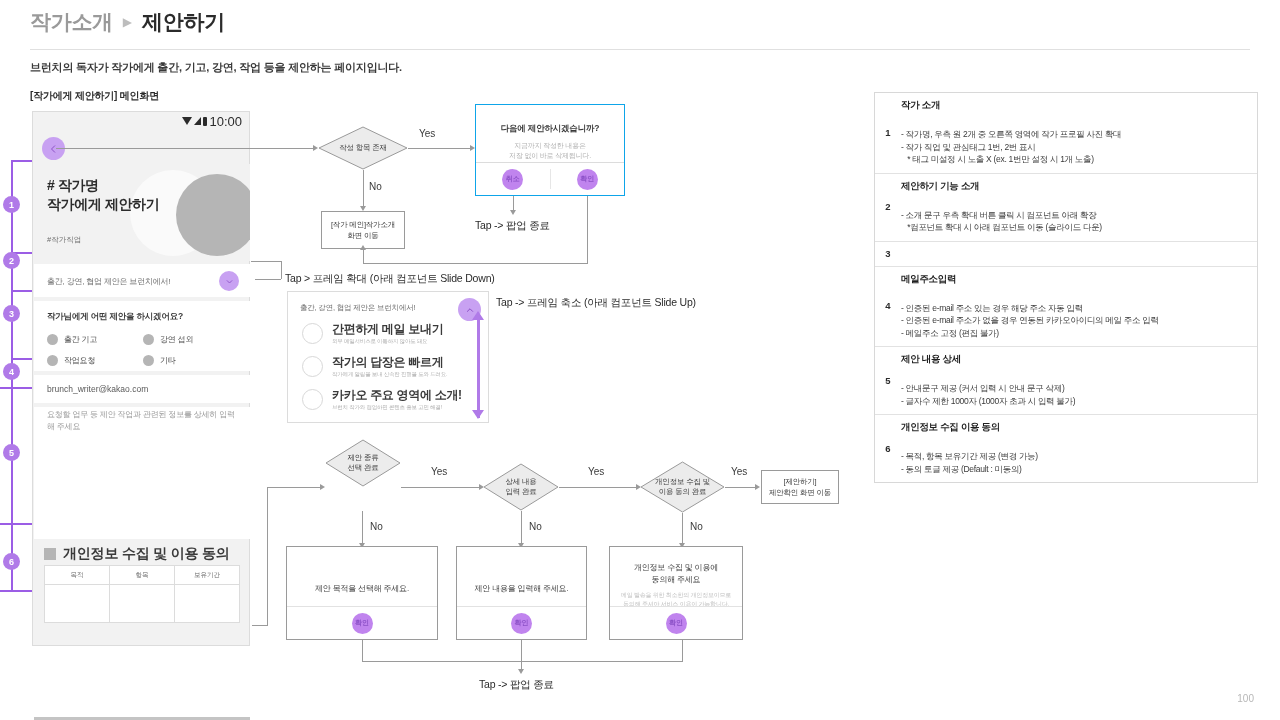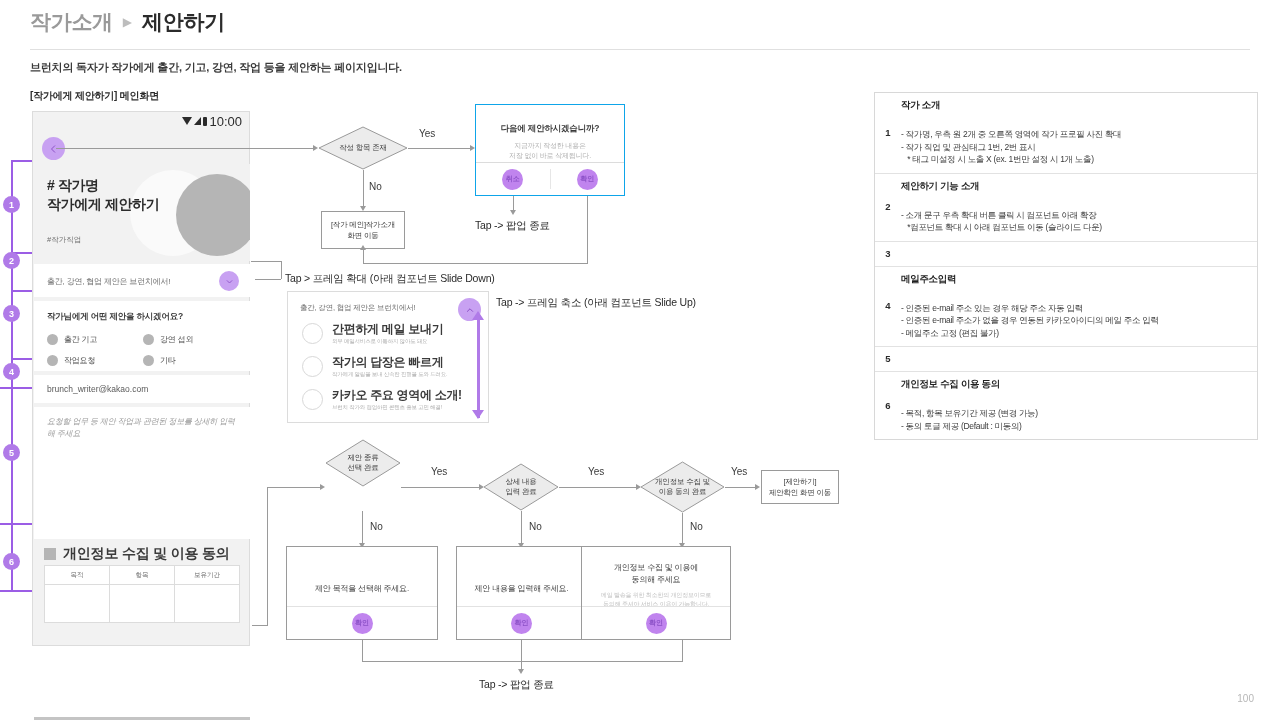--- a/index.html
+++ b/index.html
@@ -54,21 +54,21 @@
   .types .q{position:absolute;left:13px;top:10px;font-size:8.5px;font-weight:bold;color:#3a3a3a;letter-spacing:-.2px;}
   .radio-grid{position:absolute;left:13px;top:28px;width:192px;display:flex;flex-wrap:wrap;}
   .radio{width:96px;height:21px;display:flex;align-items:center;gap:6px;}
   .radio .dot{width:11px;height:11px;border-radius:50%;background:#b5b5b5;flex:none;}
   .radio .rl{font-size:8px;color:#4a4a4a;letter-spacing:-.2px;}
 
   .email{top:263px;width:216px;height:28px;}
   .email .etxt{position:absolute;left:13px;top:9px;font-size:8.5px;color:#5a5a5a;}
 
   .detail{top:295px;width:216px;height:132px;}
-  .detail .dtxt{position:absolute;left:13px;top:9px;width:190px;font-size:8px;color:#9a9a9a;line-height:12px;letter-spacing:-.2px;font-style:italic;}
+  .detail .dtxt{position:absolute;left:13px;top:2px;width:190px;font-size:8px;color:#9a9a9a;line-height:12px;letter-spacing:-.2px;}
 
   .consent{position:absolute;left:1px;top:431px;width:216px;height:22px;display:flex;align-items:center;gap:7px;padding-left:10px;box-sizing:border-box;}
   .consent .box{width:12px;height:12px;background:#b5b5b5;flex:none;}
   .consent .cl{font-size:14px;font-weight:bold;color:#3a3a3a;letter-spacing:-.2px;}
 
   .ptable{position:absolute;left:11px;top:453px;width:196px;height:58px;border:1px solid #dcdcdc;background:#fff;box-sizing:border-box;}
   .ptable .thr{display:flex;height:18px;border-bottom:1px solid #dcdcdc;}
   .ptable .th{flex:1;display:flex;align-items:center;justify-content:center;font-size:6.5px;color:#666;border-right:1px solid #dcdcdc;}
   .ptable .th:last-child{border-right:none;}
   .ptable .tbr{display:flex;height:38px;}
@@ -413,21 +413,21 @@
   </div>
 
   <div class="epop" style="left:456px;top:546px;width:131px;height:94px;">
     <div class="etitle" style="top:36px;white-space:pre;">제안 내용을 입력해 주세요.</div>
     <div class="ediv" style="bottom:32px;"></div>
     <div class="ebtn">
       <span class="pcirc">확인</span>
     </div>
   </div>
 
-  <div class="epop" style="left:581px;top:546px;width:150px;height:94px;">
+  <div class="epop" style="left:609px;top:546px;width:134px;height:94px;">
     <div class="etitle" style="top:15px;white-space:pre;">개인정보 수집 및 이용에
 동의해 주세요</div>
     <div class="esub" style="top:44px;white-space:pre;">메일 발송을 위한 최소한의 개인정보이므로
 동의해 주셔야 서비스 이용이 가능합니다.</div>
     <div class="ediv" style="bottom:32px;"></div>
     <div class="ebtn">
       <span class="pcirc">확인</span>
     </div>
   </div>
 
@@ -463,20 +463,25 @@
       <div class="spec-no">4</div>
       <div class="spec-body">
         <div class="spec-t">메일주소입력</div>
         <div class="spec-l">- 인증된 e-mail 주소 있는 경우 해당 주소 자동 입력
 - 인증된 e-mail 주소가 없을 경우 연동된 카카오아이디의 메일 주소 입력
 - 메일주소 고정 (편집 불가)</div>
       </div>
     </div>
     <div class="spec-row">
       <div class="spec-no">5</div>
+      <div class="spec-body">
+        <div class="spec-t">제안 내용 상세</div>
+        <div class="spec-l">- 안내문구 제공 (커서 입력 시 안내 문구 삭제)
+- 글자수 제한 1000자 (1000자 초과 시 입력 불가)</div>
+      </div>
     </div>
     <div class="spec-row">
       <div class="spec-no">6</div>
       <div class="spec-body">
         <div class="spec-t">개인정보 수집 이용 동의</div>
         <div class="spec-l">- 목적, 항목 보유기간 제공 (변경 가능)
 - 동의 토글 제공 (Default : 미동의)</div>
       </div>
     </div>
   </div>

